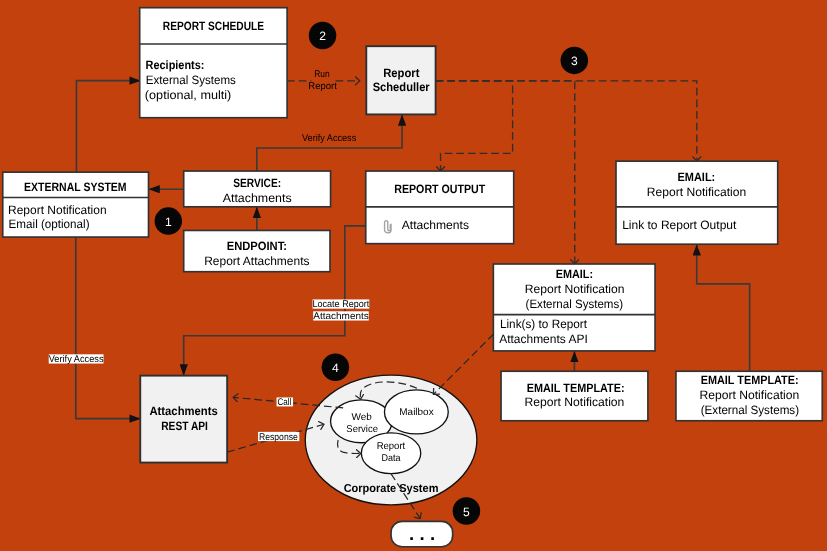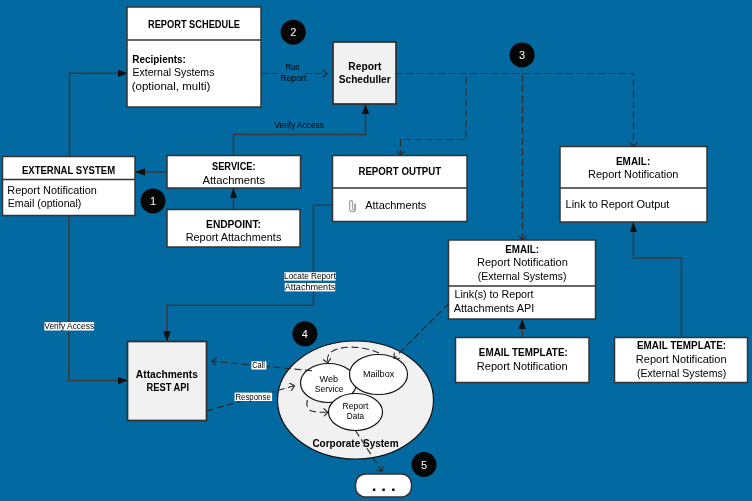--- a/index.html
+++ b/index.html
@@ -1,19 +1,19 @@
 <!DOCTYPE html>
 <html><head>
 <meta charset="utf-8">
 <style>
   html,body{margin:0;padding:0;background:#fff;}
   body{width:752px;height:501px;overflow:hidden;
        font-family:"Liberation Sans",sans-serif;
        -webkit-font-smoothing:antialiased;}
-  #stage{position:relative;width:752px;height:501px;background:#0369a1;}
+  #stage{position:relative;width:752px;height:501px;background:#c2410c;}
   #diagram{position:absolute;left:0;top:0;}
   .bx{fill:#ffffff;stroke:#333;stroke-width:1.5;}
   .bxg{fill:#f1f1f1;stroke:#2f2f2f;stroke-width:1.7;}
   .div{stroke:#333;stroke-width:1.5;}
   .ln{stroke:#3a3a3a;stroke-width:1.5;fill:none;}
   .dl{stroke:#2e2e2e;stroke-width:1.2;fill:none;stroke-dasharray:7 3.6;}
   .dl2{stroke:#262626;stroke-width:1.1;fill:none;stroke-dasharray:7 3.6;}
   .ell{fill:#f1f1f1;stroke:#111;stroke-width:1.2;}
   .ellw{fill:#ffffff;stroke:#111;stroke-width:1.2;}
   text{fill:#000;font-family:"Liberation Sans",sans-serif;}

